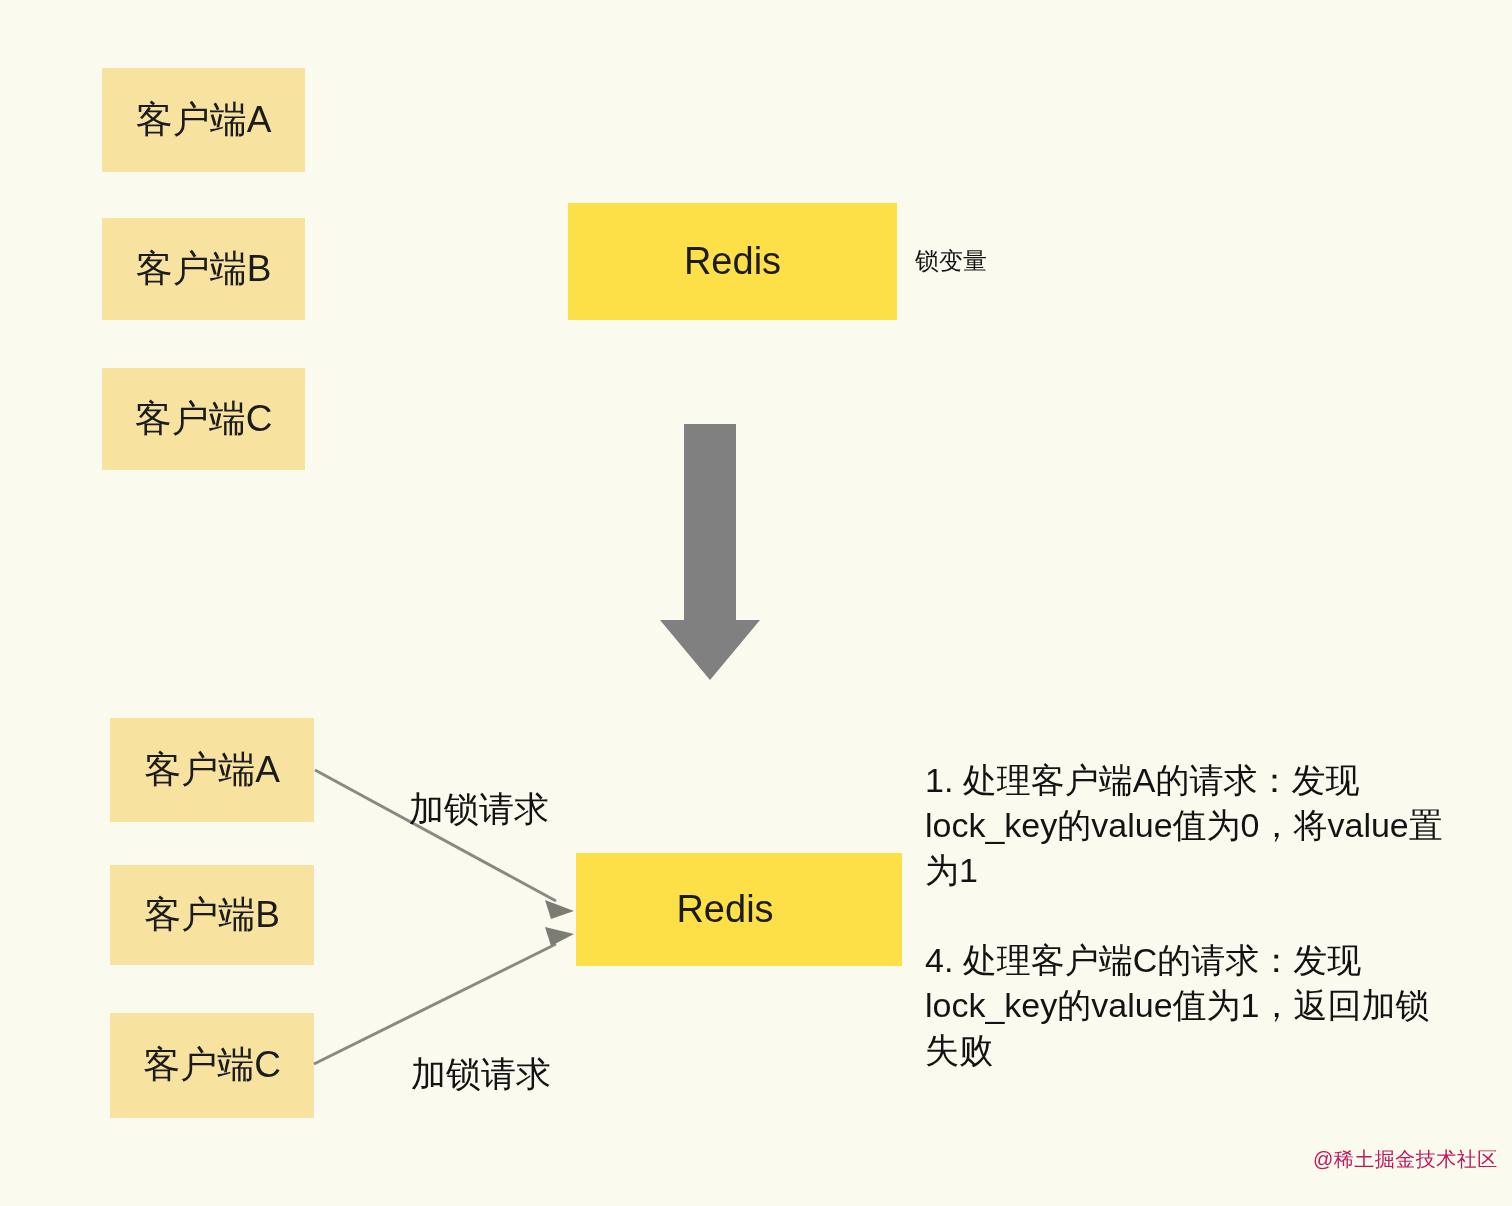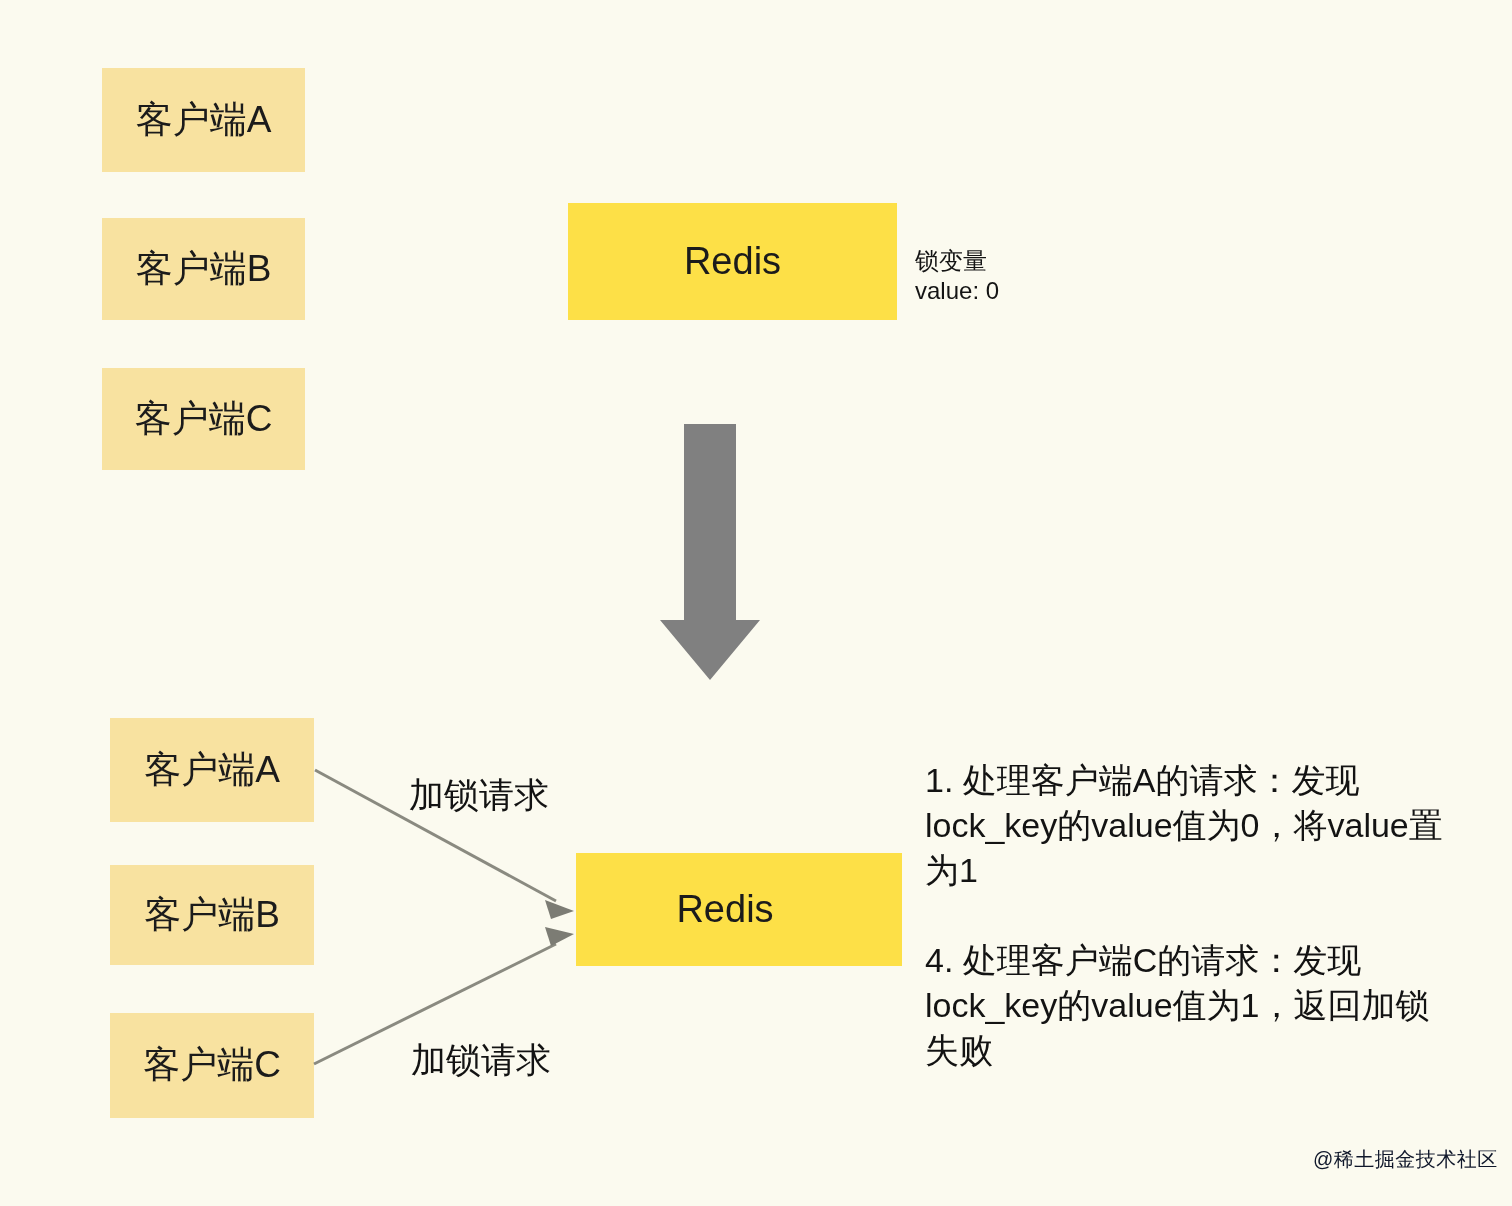--- a/index.html
+++ b/index.html
@@ -78,41 +78,42 @@
     width: 1512px;
     height: 1206px;
     pointer-events: none;
   }
 
   .arrow-label {
     position: absolute;
     font-size: 35px;
     color: #131313;
     white-space: nowrap;
+    margin-top: 14px;
   }
   #lock-request-label-a { left: 409px; top: 772px; }
   #lock-request-label-c { left: 411px; top: 1037px; }
 
   .step-note {
     position: absolute;
     left: 925px;
     width: 520px;
     font-size: 34px;
     color: #131313;
     line-height: 1.33;
   }
   #step-note-1 { top: 758px; }
   #step-note-2 { top: 938px; }
 
   #watermark {
     position: absolute;
     left: 1313px;
     top: 1146px;
     font-size: 20px;
-    color: #0f172a;
+    color: #be185d;
     letter-spacing: 0.5px;
     white-space: nowrap;
   }
 </style>
 </head>
 <body>
 
 <div id="canvas">
 
   <div class="box client-box" id="client-a-top">
@@ -124,21 +125,20 @@
   <div class="box client-box" id="client-c-top">
     <span>客户端C</span>
   </div>
 
   <div class="box server-box" id="redis-top">
     <span>Redis</span>
   </div>
 
   <div id="lock-var-note">
     <div>锁变量</div>
-    <div>value: 0</div>
   </div>
 
   <svg id="flow-arrow" viewBox="0 0 120 256" xmlns="http://www.w3.org/2000/svg">
     <polygon points="34,0 86,0 86,196 110,196 60,256 10,196 34,196" fill="#808080"></polygon>
   </svg>
 
   <div class="box client-box" id="client-a-bottom">
     <span>客户端A</span>
   </div>
   <div class="box client-box" id="client-b-bottom">

